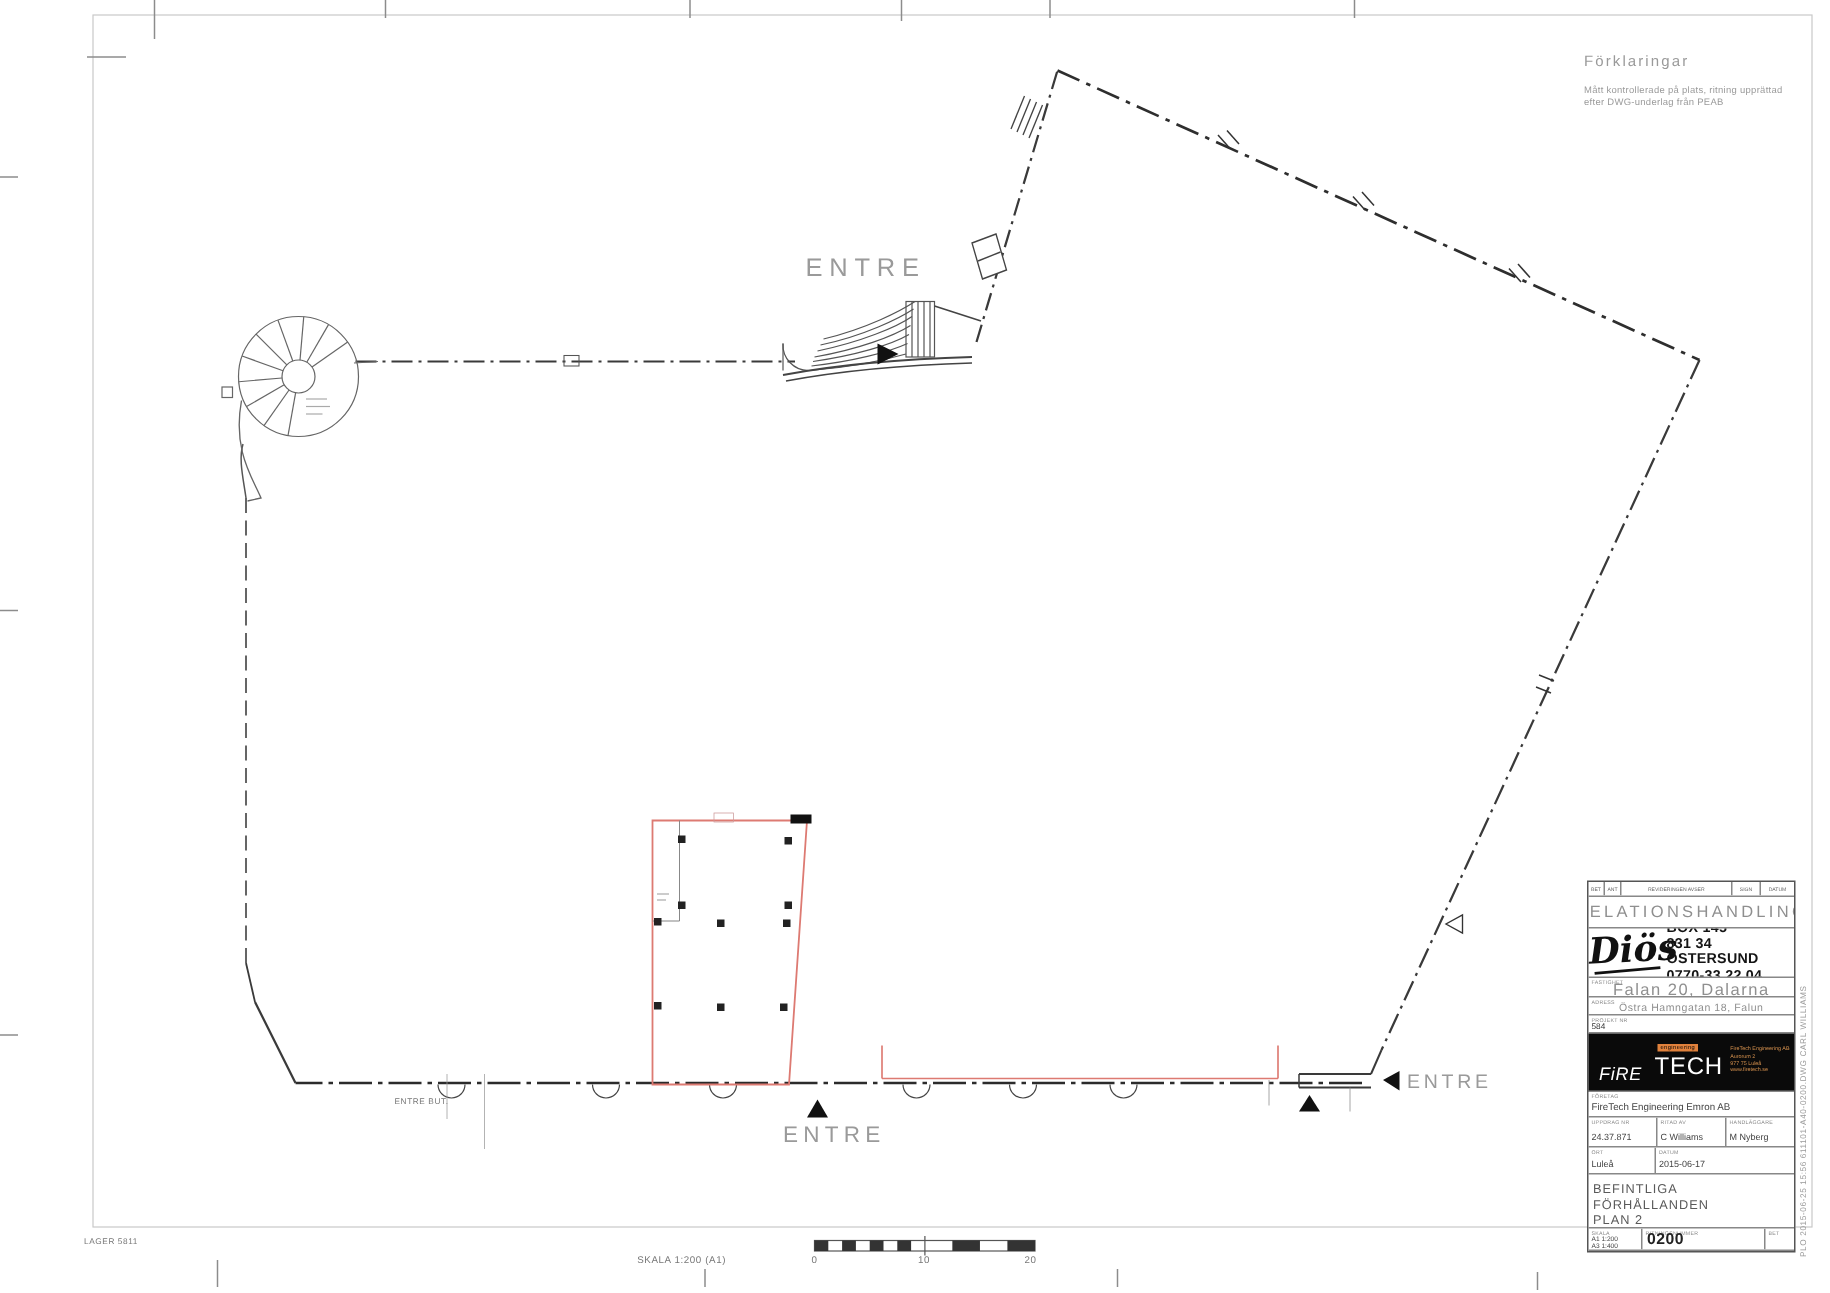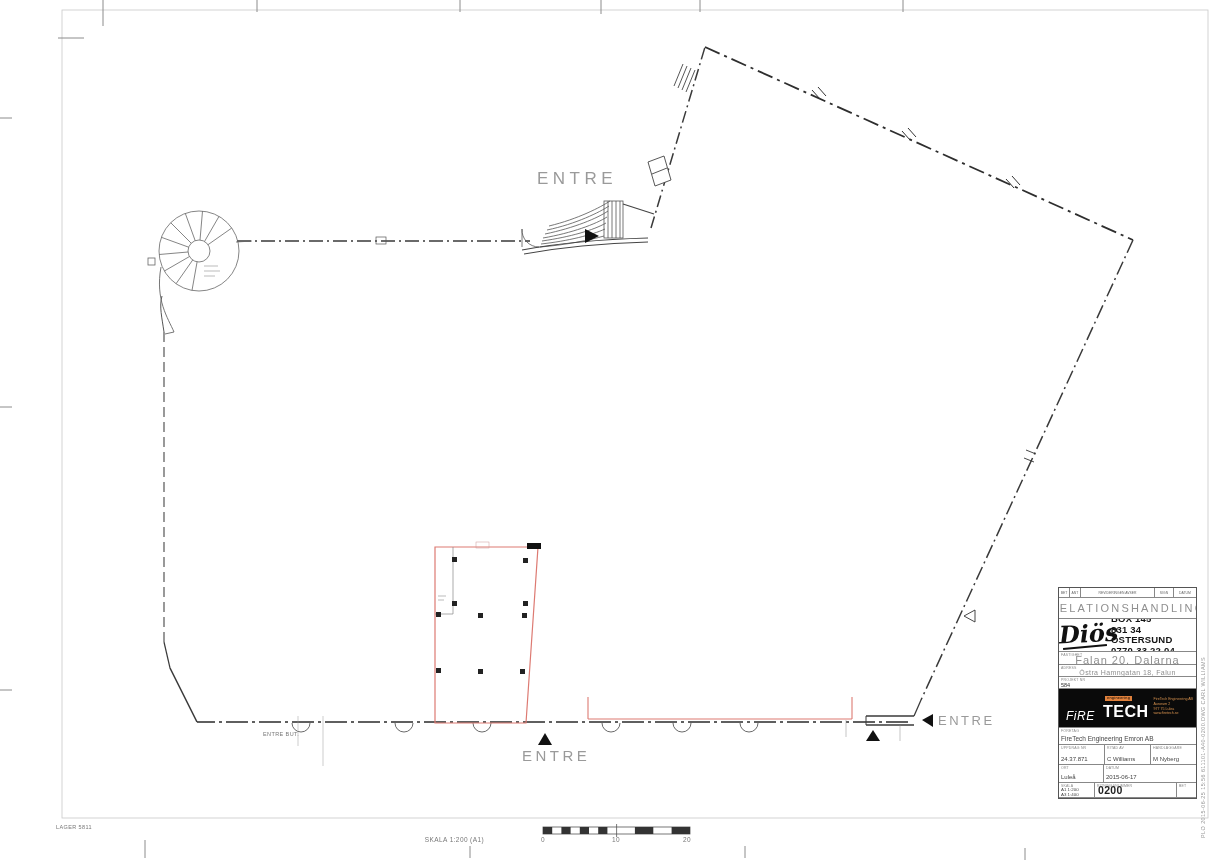--- a/index.html
+++ b/index.html
@@ -38,21 +38,21 @@
   .dios .swash{height:2px;background:#111;width:44px;margin:0 auto;transform:rotate(-5deg);}
   .client-addr{flex:1;font-size:9.5px;font-weight:bold;color:#141414;line-height:10.5px;letter-spacing:.2px;}
   .r-prop{height:13px;}
   .prop-val{text-align:center;padding-top:3px;font-size:11px;color:#8f8f8f;letter-spacing:1px;line-height:10px;}
   .r-addr{height:12px;}
   .addr-val{text-align:center;padding-top:4px;font-size:7px;color:#8f8f8f;letter-spacing:.4px;}
   .r-proj{height:12px;}
   .proj-val{padding:5px 0 0 2px;font-size:5.5px;color:#333;}
   .r-logo{height:39px;background:#0a0a0a;border-bottom:1px solid #555;position:relative;}
   .ft-fire{position:absolute;left:7px;top:10px;color:#fff;font-style:italic;font-weight:normal;font-size:12px;letter-spacing:.5px;margin-top:10px;}
-  .ft-tech{position:absolute;left:44px;top:14px;color:#fff;font-weight:bold;font-size:16px;letter-spacing:.5px;}
+  .ft-tech{position:absolute;left:44px;top:14px;color:#fff;font-weight:normal;font-size:16px;letter-spacing:.5px;}
   .ft-eng{position:absolute;left:46px;top:7px;background:#e0813c;color:#000;
           font-size:3.8px;padding:0 2px;line-height:5px;letter-spacing:.3px;}
   .ft-addr{position:absolute;right:3px;top:8px;font-size:3.6px;color:#d8934f;line-height:4.8px;text-align:left;}
   .r-company{height:17px;}
   .company-val{padding:7px 0 0 2px;font-size:6.5px;color:#444;}
   .r-c3{height:20px;display:flex;}
   .r-c3 .c{flex:1;border-right:1px solid #888;position:relative;box-sizing:border-box;}
   .r-c3 .c:last-child{border-right:none;}
   .r-c2{height:18px;display:flex;}
   .r-c2 .c{position:relative;box-sizing:border-box;}
@@ -255,20 +255,27 @@
           <rect x="671.6" y="827" width="18.4" height="7"></rect>
       </g>
       <path d="M 616.6 824 V 837" stroke="#555" stroke-width="0.8"></path>
       <text x="484" y="842" text-anchor="end" class="scale-txt">SKALA  1:200 (A1)</text>
       <text x="541" y="842" class="scale-txt">0</text>
       <text x="612" y="842" class="scale-txt">10</text>
       <text x="683" y="842" class="scale-txt">20</text>
     </g>
   </svg>
 
+  <div class="legend">
+    <h3>Förklaringar</h3>
+    <div class="body">
+      <div>Mått kontrollerade på plats, ritning upprättad</div>
+      <div>efter DWG-underlag från PEAB</div>
+    </div>
+  </div>
 
   <div class="tb">
 
     <div class="row r-head">
       <div class="hc" style="width:11px">BET</div>
       <div class="hc" style="width:11px">ANT</div>
       <div class="hc" style="width:74px">REVIDERINGEN AVSER</div>
       <div class="hc" style="width:19px">SIGN</div>
       <div class="hc" style="width:22px;border-right:none">DATUM</div>
     </div>
@@ -340,20 +347,25 @@
       <div class="c c1">
         <span class="lbl">ORT</span>
         <span class="cv">Luleå</span>
       </div>
       <div class="c c2">
         <span class="lbl">DATUM</span>
         <span class="cv">2015-06-17</span>
       </div>
     </div>
 
+    <div class="row r-content">
+      <div class="content-line">BEFINTLIGA FÖRHÅLLANDEN</div>
+      <div class="content-line">PLAN 2</div>
+      <div class="content-line">ÖVERSIKT</div>
+    </div>
 
     <div class="row r-bottom">
       <div class="c cb1">
         <span class="lbl">SKALA</span>
         <div class="sc">
           <div>A1 1:200</div>
           <div>A3 1:400</div>
         </div>
       </div>
       <div class="c cb2">

